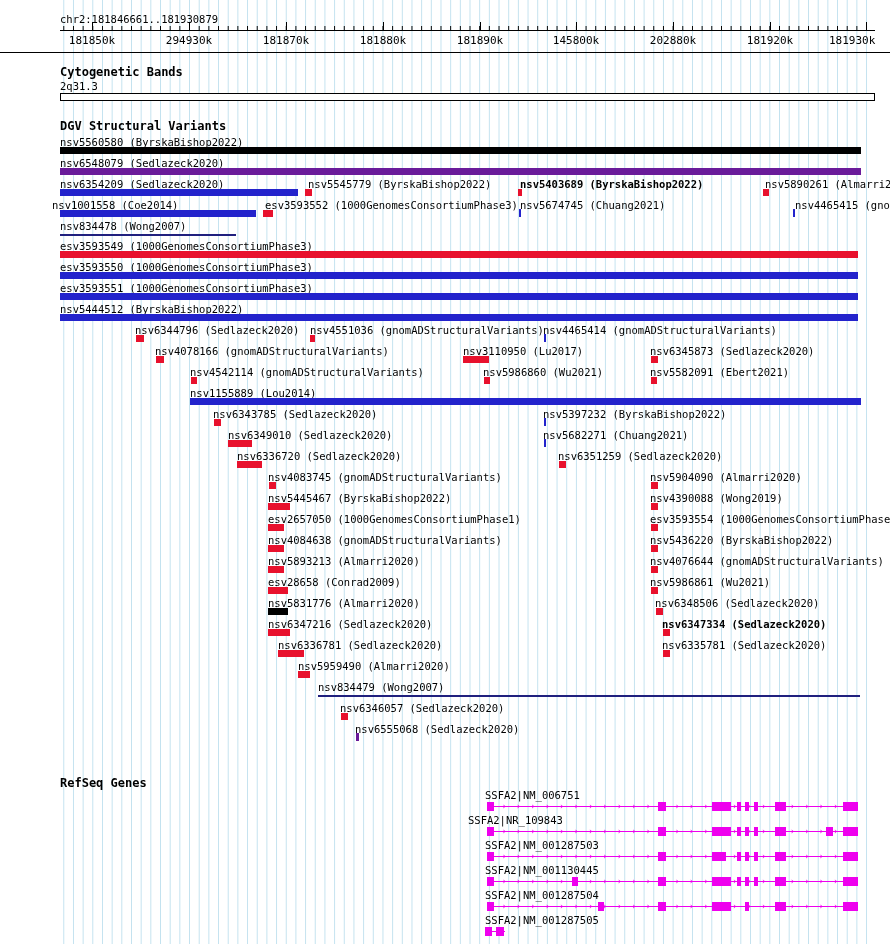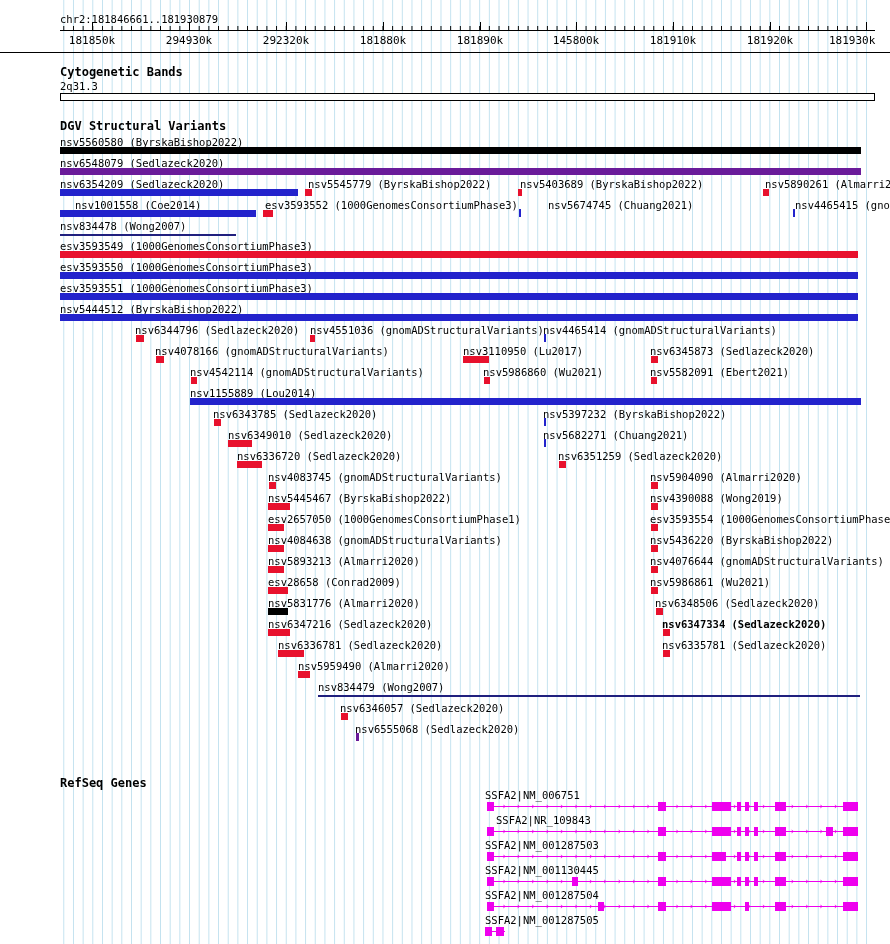--- a/index.html
+++ b/index.html
@@ -22,29 +22,29 @@
   <div class="lbl" style="left:60px;top:13px;">chr2:181846661..181930879</div>
 
   <div id="ruler" class="abs" style="left:0;top:0;width:890px;height:50px;">
     <div id="ruler-minor" class="abs" style="left: 60px; top: 26px; width: 815px; height: 4px; background-image: linear-gradient(to right, rgb(0, 0, 0) 0px, rgb(0, 0, 0) 1px, transparent 1px); background-size: 9.677px 4px; background-position: 3.3px 0px;"></div>
     <div class="abs" style="left:60px;top:30px;width:815px;height:1px;background:#000;"></div>
   <div style="position: absolute; left: 92px; top: 22px; width: 1px; height: 8px; background: rgb(0, 0, 0);"></div>
       <div class="ticklabel" style="position: absolute; left: 92px; top: 35px;">181850k</div>
       <div style="position: absolute; left: 189px; top: 22px; width: 1px; height: 8px; background: rgb(0, 0, 0);"></div>
       <div class="ticklabel" style="position: absolute; left: 189px; top: 35px;">294930k</div>
       <div style="position: absolute; left: 286px; top: 22px; width: 1px; height: 8px; background: rgb(0, 0, 0);"></div>
-      <div class="ticklabel" style="position: absolute; left: 286px; top: 35px;">292320k</div>
+      <div class="ticklabel" style="position: absolute; left: 286px; top: 35px;">181870k</div>
       <div style="position: absolute; left: 383px; top: 22px; width: 1px; height: 8px; background: rgb(0, 0, 0);"></div>
       <div class="ticklabel" style="position: absolute; left: 383px; top: 35px;">181880k</div>
       <div style="position: absolute; left: 480px; top: 22px; width: 1px; height: 8px; background: rgb(0, 0, 0);"></div>
       <div class="ticklabel" style="position: absolute; left: 480px; top: 35px;">181890k</div>
       <div style="position: absolute; left: 576px; top: 22px; width: 1px; height: 8px; background: rgb(0, 0, 0);"></div>
       <div class="ticklabel" style="position: absolute; left: 576px; top: 35px;">145800k</div>
       <div style="position: absolute; left: 673px; top: 22px; width: 1px; height: 8px; background: rgb(0, 0, 0);"></div>
-      <div class="ticklabel" style="position: absolute; left: 673px; top: 35px;">181910k</div>
+      <div class="ticklabel" style="position: absolute; left: 673px; top: 35px;">202880k</div>
       <div style="position: absolute; left: 770px; top: 22px; width: 1px; height: 8px; background: rgb(0, 0, 0);"></div>
       <div class="ticklabel" style="position: absolute; left: 770px; top: 35px;">181920k</div>
       <div style="position: absolute; left: 866px; top: 22px; width: 1px; height: 8px; background: rgb(0, 0, 0);"></div>
       <div class="ticklabel" style="position: absolute; left: 866px; top: 35px; transform: translateX(-80%);">181930k</div>
     </div>
 
   <div class="sep" style="left:0;top:52px;width:890px;"></div>
 
   <div class="hdr" style="left:60px;top:66px;">Cytogenetic Bands</div>
   <div class="lbl" style="left:60px;top:80px;">2q31.3</div>
@@ -53,29 +53,29 @@
   <div class="hdr" style="left:60px;top:120px;">DGV Structural Variants</div>
   <div id="dgv-track" class="abs" style="left:0;top:0;width:890px;height:944px;">
       <div class="vlabel" style="position: absolute; left: 60px; top: 136px;">nsv5560580 (ByrskaBishop2022)</div>
       <div style="position: absolute; left: 60px; top: 147px; width: 801px; height: 7px; background: rgb(0, 0, 0);"></div>
       <div class="vlabel" style="position: absolute; left: 60px; top: 157px;">nsv6548079 (Sedlazeck2020)</div>
       <div style="position: absolute; left: 60px; top: 168px; width: 801px; height: 7px; background: rgb(106, 27, 154);"></div>
       <div class="vlabel" style="position: absolute; left: 60px; top: 178px; text-align: right;">nsv6354209 (Sedlazeck2020)</div>
       <div style="position: absolute; left: 60px; top: 189px; width: 238px; height: 7px; background: rgb(35, 35, 204);"></div>
       <div class="vlabel" style="position: absolute; left: 308px; top: 178px;">nsv5545779 (ByrskaBishop2022)</div>
       <div style="position: absolute; left: 305px; top: 189px; width: 7px; height: 7px; background: rgb(232, 17, 45);"></div>
-      <div class="vlabel" style="position: absolute; left: 520px; top: 178px;">nsv5403689 (ByrskaBishop2022)</div>
+      <div class="vlabel" style="position: absolute; left: 520px; top: 178px; font-weight: bold;">nsv5403689 (ByrskaBishop2022)</div>
       <div style="position: absolute; left: 518px; top: 189px; width: 4px; height: 7px; background: rgb(232, 17, 45);"></div>
       <div class="vlabel" style="position: absolute; left: 765px; top: 178px;">nsv5890261 (Almarri2020)</div>
       <div style="position: absolute; left: 763px; top: 189px; width: 6px; height: 7px; background: rgb(232, 17, 45);"></div>
-      <div class="vlabel" style="position: absolute; left: 75px; top: 199px;">nsv1001558 (Coe2014)</div>
+      <div class="vlabel" style="position: absolute; left: 52px; top: 199px;">nsv1001558 (Coe2014)</div>
       <div style="position: absolute; left: 60px; top: 210px; width: 196px; height: 7px; background: rgb(35, 35, 204);"></div>
       <div class="vlabel" style="position: absolute; left: 265px; top: 199px;">esv3593552 (1000GenomesConsortiumPhase3)</div>
       <div style="position: absolute; left: 263px; top: 210px; width: 10px; height: 7px; background: rgb(232, 17, 45);"></div>
-      <div class="vlabel" style="position: absolute; left: 548px; top: 199px;">nsv5674745 (Chuang2021)</div>
+      <div class="vlabel" style="position: absolute; left: 520px; top: 199px;">nsv5674745 (Chuang2021)</div>
       <div style="position: absolute; left: 519px; top: 209px; width: 2px; height: 8px; background: rgb(35, 35, 204);"></div>
       <div class="vlabel" style="position: absolute; left: 795px; top: 199px;">nsv4465415 (gnomADStructuralVariants)</div>
       <div style="position: absolute; left: 793px; top: 209px; width: 2px; height: 8px; background: rgb(35, 35, 204);"></div>
       <div class="vlabel" style="position: absolute; left: 60px; top: 220px;">nsv834478 (Wong2007)</div>
       <div style="position: absolute; left: 60px; top: 234px; width: 176px; height: 2px; background: rgb(32, 32, 126);"></div>
       <div class="vlabel" style="position: absolute; left: 60px; top: 240px;">esv3593549 (1000GenomesConsortiumPhase3)</div>
       <div style="position: absolute; left: 60px; top: 251px; width: 798px; height: 7px; background: rgb(232, 17, 45);"></div>
       <div class="vlabel" style="position: absolute; left: 60px; top: 261px; text-align: right;">esv3593550 (1000GenomesConsortiumPhase3)</div>
       <div style="position: absolute; left: 60px; top: 272px; width: 798px; height: 7px; background: rgb(35, 35, 204);"></div>
       <div class="vlabel" style="position: absolute; left: 60px; top: 282px; text-decoration: underline;">esv3593551 (1000GenomesConsortiumPhase3)</div>
@@ -166,21 +166,21 @@
       <div style="position: absolute; left: 487px; top: 806px; width: 370px; height: 1px; background: rgb(238, 0, 238);"></div>
       <div style="position: absolute; left: 487px; top: 802px; width: 370px; height: 9px; overflow: hidden; color: rgb(238, 0, 238); font-size: 9px; line-height: 9px; letter-spacing: 9px; white-space: nowrap;">›››››››››››››››››››››››››››››</div>
       <div style="position: absolute; left: 487px; top: 802px; width: 7px; height: 9px; background: rgb(238, 0, 238);"></div>
       <div style="position: absolute; left: 658px; top: 802px; width: 8px; height: 9px; background: rgb(238, 0, 238);"></div>
       <div style="position: absolute; left: 712px; top: 802px; width: 19px; height: 9px; background: rgb(238, 0, 238);"></div>
       <div style="position: absolute; left: 737px; top: 802px; width: 4px; height: 9px; background: rgb(238, 0, 238);"></div>
       <div style="position: absolute; left: 745px; top: 802px; width: 4px; height: 9px; background: rgb(238, 0, 238);"></div>
       <div style="position: absolute; left: 754px; top: 802px; width: 4px; height: 9px; background: rgb(238, 0, 238);"></div>
       <div style="position: absolute; left: 775px; top: 802px; width: 11px; height: 9px; background: rgb(238, 0, 238);"></div>
       <div style="position: absolute; left: 843px; top: 802px; width: 15px; height: 9px; background: rgb(238, 0, 238);"></div>
-      <div class="vlabel" style="position: absolute; left: 496px; top: 814px;">SSFA2|NR_109843</div>
+      <div class="vlabel" style="position: absolute; left: 468px; top: 814px;">SSFA2|NR_109843</div>
       <div style="position: absolute; left: 487px; top: 831px; width: 370px; height: 1px; background: rgb(238, 0, 238);"></div>
       <div style="position: absolute; left: 487px; top: 827px; width: 370px; height: 9px; overflow: hidden; color: rgb(238, 0, 238); font-size: 9px; line-height: 9px; letter-spacing: 9px; white-space: nowrap;">›››››››››››››››››››››››››››››</div>
       <div style="position: absolute; left: 487px; top: 827px; width: 7px; height: 9px; background: rgb(238, 0, 238);"></div>
       <div style="position: absolute; left: 658px; top: 827px; width: 8px; height: 9px; background: rgb(238, 0, 238);"></div>
       <div style="position: absolute; left: 712px; top: 827px; width: 19px; height: 9px; background: rgb(238, 0, 238);"></div>
       <div style="position: absolute; left: 737px; top: 827px; width: 4px; height: 9px; background: rgb(238, 0, 238);"></div>
       <div style="position: absolute; left: 745px; top: 827px; width: 4px; height: 9px; background: rgb(238, 0, 238);"></div>
       <div style="position: absolute; left: 754px; top: 827px; width: 4px; height: 9px; background: rgb(238, 0, 238);"></div>
       <div style="position: absolute; left: 775px; top: 827px; width: 11px; height: 9px; background: rgb(238, 0, 238);"></div>
       <div style="position: absolute; left: 826px; top: 827px; width: 7px; height: 9px; background: rgb(238, 0, 238);"></div>

